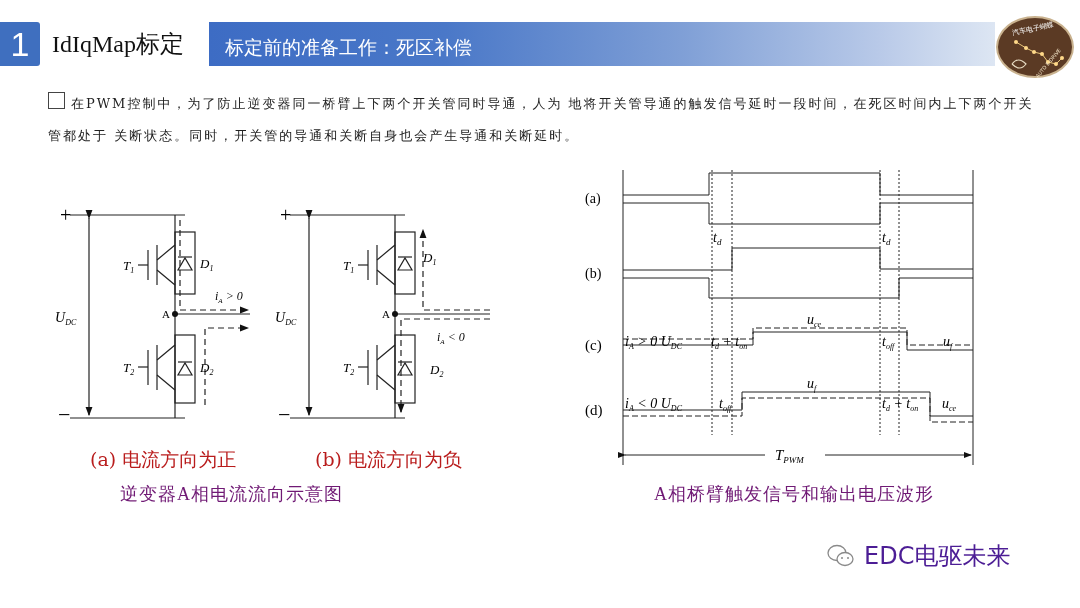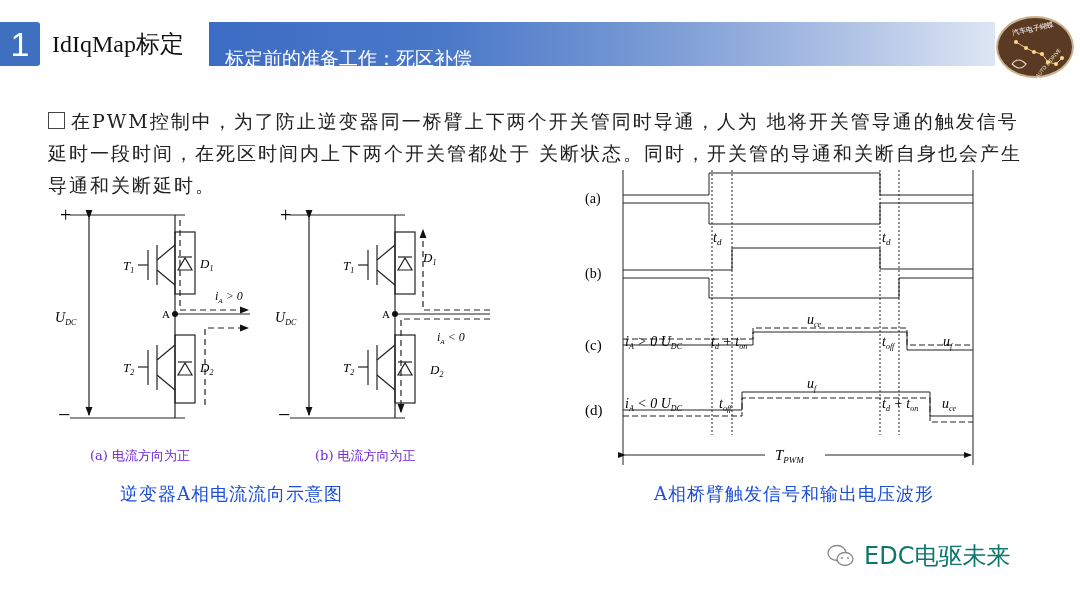--- a/index.html
+++ b/index.html
@@ -4,31 +4,31 @@
 <style>
   html, body { margin:0; padding:0; }
   body { width:1080px; height:608px; background:#ffffff; position:relative; overflow:hidden;
          font-family: "DejaVu Serif", "Liberation Serif", serif; color:#222; }
   .num-box { position:absolute; left:0; top:22px; width:40px; height:44px; background:#3f6fbf;
              color:#fff; font-family:"Liberation Sans", sans-serif; font-size:34px; line-height:44px;
              text-align:center; border-radius:0 3px 3px 0; }
   .title { position:absolute; left:52px; top:24px; font-family:"Liberation Serif", serif; font-size:24px; line-height:40px; color:#111; }
   .subtitle-bar { position:absolute; left:209px; top:22px; width:786px; height:44px;
                   background:linear-gradient(to right,#3d6cc4 0%,#4a78c8 30%,#7f9fd6 60%,#b8c9e8 85%,#dde6f3 100%); }
-  .subtitle { position:absolute; left:16px; top:16px; line-height:44px; color:#fff; font-family:Liberation Mono, monospace; font-size:19px; }
+  .subtitle { position:absolute; left:16px; top:4px; line-height:44px; color:#fff; font-family:Liberation Sans, sans-serif; font-size:19px; }
   .logo { position:absolute; left:996px; top:16px; width:78px; height:62px; border-radius:50%;
           background:#5b3a24; border:2px solid #c9b28f; box-sizing:border-box; }
   .logo-text { position:absolute; left:14px; top:6px; font-size:7px; color:#fff; font-family:"DejaVu Sans", sans-serif; transform:rotate(-12deg); }
   .logo-sub { position:absolute; right:6px; bottom:10px; font-size:5px; color:#f2e4c8; font-family:"DejaVu Sans", sans-serif; transform:rotate(-50deg); }
-  .para { position:absolute; left:48px; top:88px; width:990px; font-size:19px; line-height:32px; letter-spacing:2px; color:#222;margin-top:17px; }
+  .para { position:absolute; left:48px; top:88px; width:990px; font-size:13px; line-height:32px; letter-spacing:2px; color:#222; }
   .para .box { display:inline-block; width:15px; height:15px; border:1.5px solid #444; margin-right:6px; vertical-align:-1px; }
-  .caption { position:absolute; font-size:18px; color:#1d4ed8; letter-spacing:1px; }
-  .sub-caption { position:absolute; font-size:13px; color:#6d28d9;text-align:center; }
+  .caption { position:absolute; font-size:18px; color:#701a75; letter-spacing:1px;font-family:Liberation Serif, serif; }
+  .sub-caption { position:absolute; font-size:19px; color:#b91c1c;text-align:center; }
   svg text { font-family:"Liberation Serif", serif; }
-  .watermark { position:absolute; left:826px; top:540px; font-family:"DejaVu Sans", sans-serif; font-size:24px; color:#0f766e; display:flex; align-items:center; gap:8px; }
+  .watermark { position:absolute; left:826px; top:540px; font-family:"DejaVu Sans", sans-serif; font-size:24px; color:#4c1d95; display:flex; align-items:center; gap:8px; }
 </style>
 </head>
 <body>
 
 <div class="num-box">1</div>
 <div class="title">IdIqMap标定</div>
 <div class="subtitle-bar">
   <span class="subtitle">标定前的准备工作：死区补偿</span>
 </div>
 <div class="logo">
@@ -128,21 +128,21 @@
     <text x="238" y="222" font-size="22">−</text>
   <text x="235" y="122" font-size="14" font-style="italic"><tspan>U</tspan><tspan font-size="8" dy="3">DC</tspan></text>
   <text x="303" y="70" font-size="13" font-style="italic"><tspan>T</tspan><tspan font-size="8" dy="3">1</tspan></text>
   <text x="383" y="62" font-size="13" font-style="italic"><tspan>D</tspan><tspan font-size="8" dy="3">1</tspan></text>
   <text x="303" y="172" font-size="13" font-style="italic"><tspan>T</tspan><tspan font-size="8" dy="3">2</tspan></text>
   <text x="390" y="174" font-size="13" font-style="italic"><tspan>D</tspan><tspan font-size="8" dy="3">2</tspan></text>
   <text x="342" y="118" font-size="11">A</text>
   <text x="397" y="141" font-size="12" font-style="italic"><tspan>i</tspan><tspan font-size="7" dy="3">A</tspan><tspan dy="-3"> &lt; 0</tspan></text>
 </svg>
 <div class="sub-caption" style="left:90px;top:447px">(a) 电流方向为正</div>
-<div class="sub-caption" style="left:315px;top:447px">(b) 电流方向为正</div>
+<div class="sub-caption" style="left:315px;top:447px">(b) 电流方向为负</div>
 <div class="caption" style="left:120px;top:482px">逆变器A相电流流向示意图</div>
 
 <svg style="position:absolute;left:585px;top:170px" width="395" height="300">
   <defs>
     <marker id="ar" markerWidth="8" markerHeight="8" refX="7" refY="4" orient="auto">
         <path d="M0,1 L8,4 L0,7 z" fill="#111"></path>
       </marker>
   </defs>
   <g stroke="#222" stroke-width="1" fill="none">
     <line x1="38" y1="0" x2="38" y2="295"></line>

